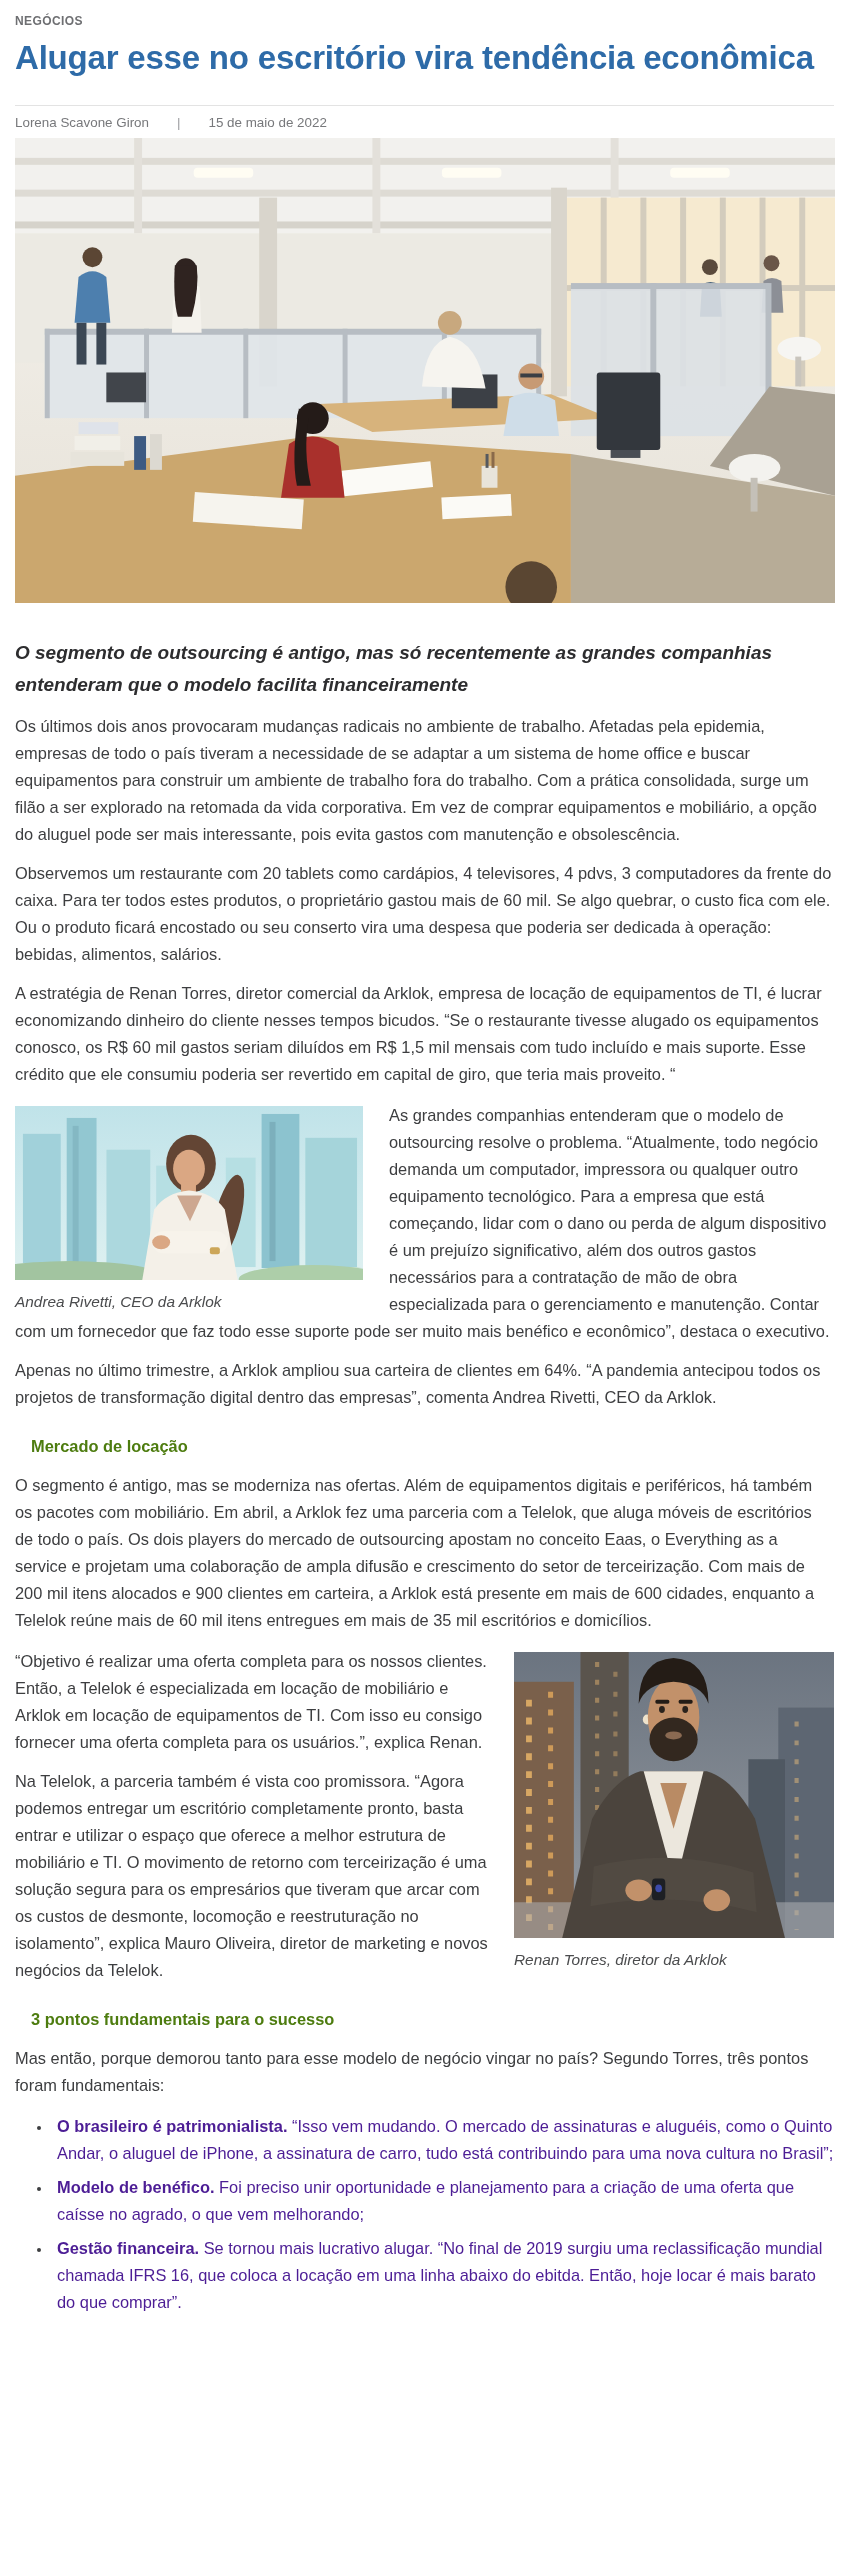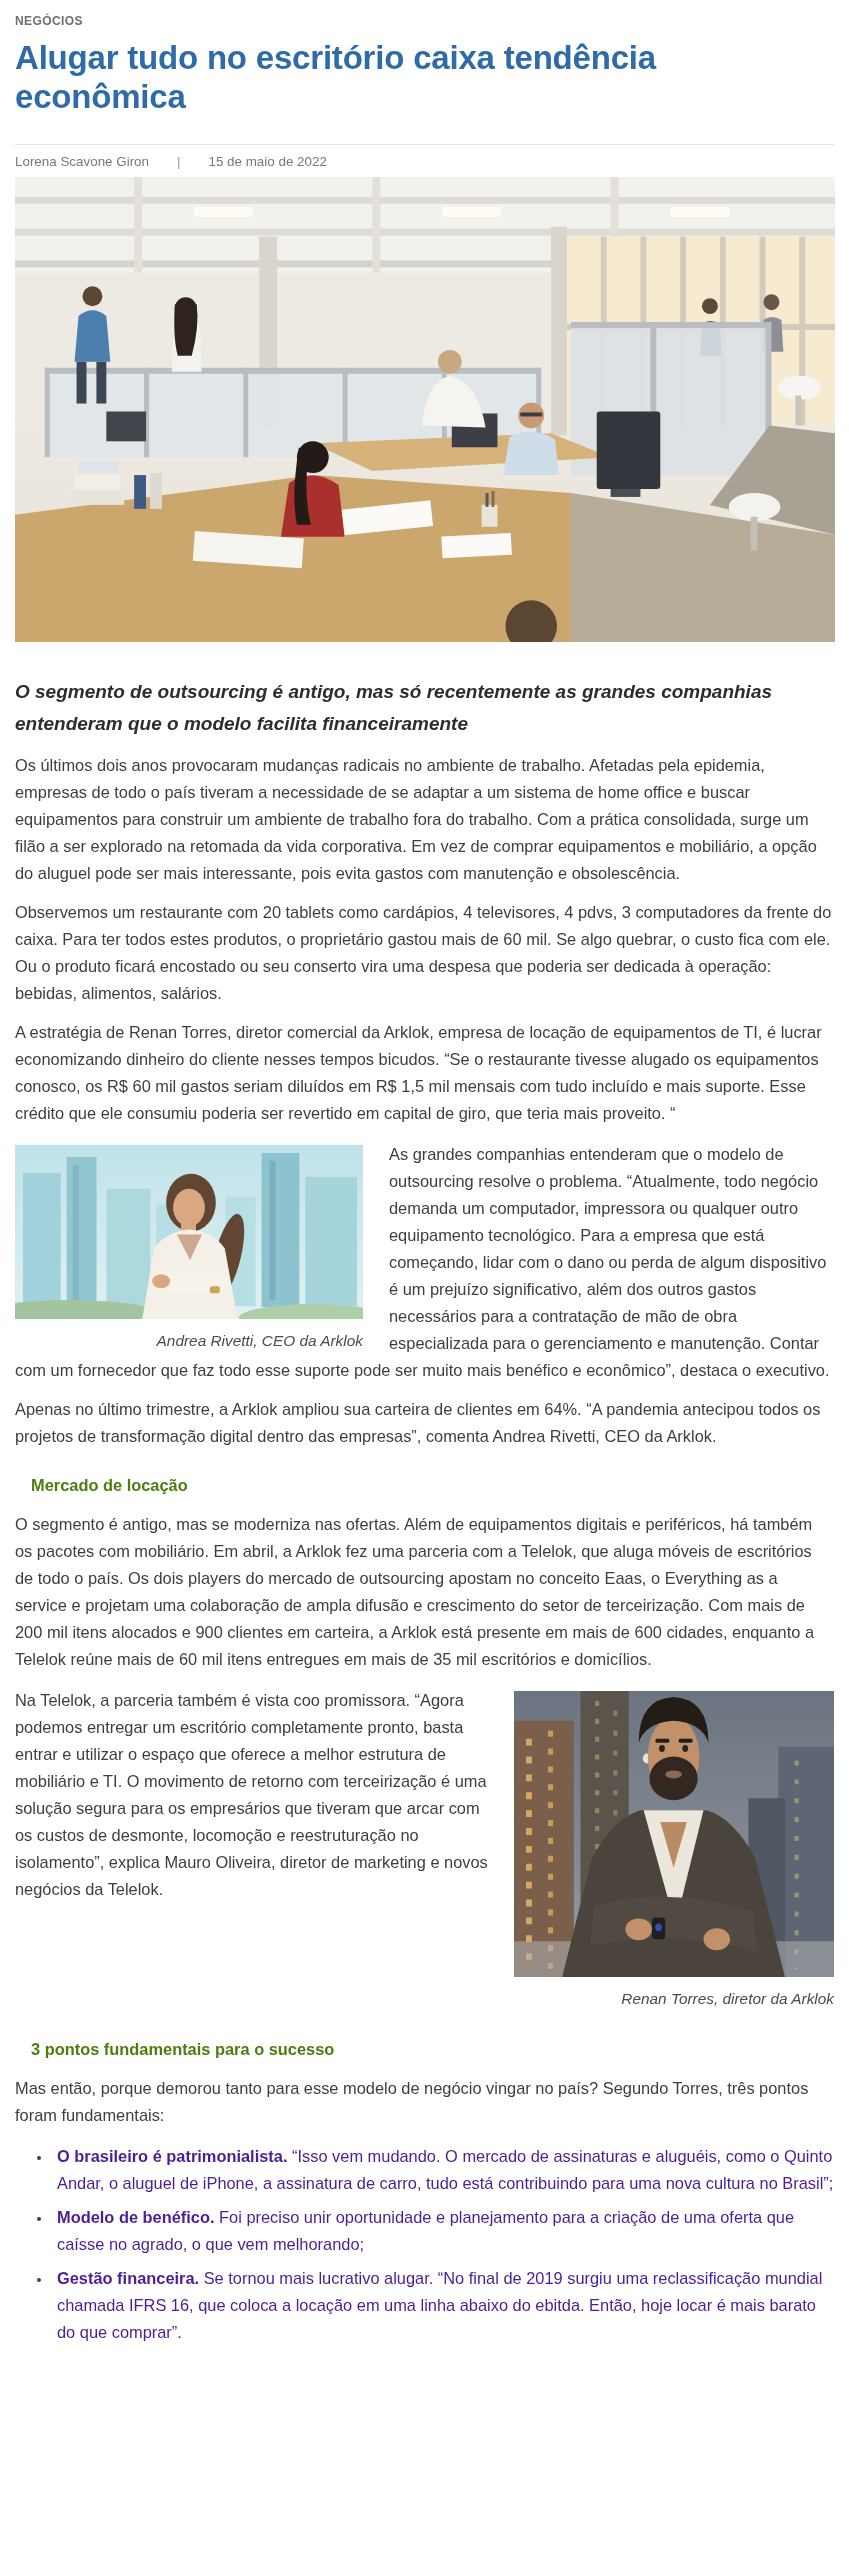--- a/index.html
+++ b/index.html
@@ -32,21 +32,21 @@
   }
   .byline {
     margin-top: 9px;
     font-size: 13.4px;
     color: #77787b;
     display: flex;
     align-items: center;
     gap: 16px;
   }
   .byline .sep { margin: 0 12px; color: #9a9b9e; }
-  figure { margin: 0; padding: 0; text-align: right; }
+  figure { margin: 0; padding: 0; }
   .hero { margin-top: 8px; }
   .hero svg { display: block; width: 820px; height: 465px; }
   .lede {
     margin: 34px 0 0 0;
     font-size: 19px;
     line-height: 32px;
     font-weight: bold;
     font-style: italic;
     color: #2d2d2f;
   }
@@ -91,21 +91,21 @@
   ul.points li::marker { color: #3d3e40; font-size: 13px; }
   .b-lead { font-weight: bold; }
 </style>
 </head>
 <body>
 
 <main>
 
   <div class="category">NEGÓCIOS</div>
 
-  <h1 class="title">Alugar tudo no escritório caixa tendência econômica</h1>
+  <h1 class="title">Alugar esse no escritório vira tendência econômica</h1>
 
   <hr class="header-divider">
 
   <div class="byline">
     <span>Lorena Scavone Giron</span>
     <span class="sep">|</span>
     <span>15 de maio de 2022</span>
   </div>
 
   <figure class="hero">
@@ -278,20 +278,21 @@
         <rect x="170" y="48" width="17" height="4" rx="2" fill="#241c16"></rect>
         <rect x="198" y="48" width="17" height="4" rx="2" fill="#241c16"></rect>
         <path d="M96,216 Q192,196 288,222 L292,262 Q192,240 92,256 Z" fill="#514a42"></path>
         <ellipse cx="150" cy="240" rx="16" ry="11" fill="#c2916a"></ellipse>
         <ellipse cx="244" cy="250" rx="16" ry="11" fill="#c2916a"></ellipse>
         <rect x="166" y="228" width="16" height="22" rx="4" fill="#1d1f24"></rect>
         <circle cx="174" cy="238" r="4" fill="#3c4aa8"></circle>
       </svg>
       <figcaption>Renan Torres, diretor da Arklok</figcaption>
     </figure>
+    <p class="body-p">“Objetivo é realizar uma oferta completa para os nossos clientes. Então, a Telelok é especializada em locação de mobiliário e Arklok em locação de equipamentos de TI. Com isso eu consigo fornecer uma oferta completa para os usuários.”, explica Renan.</p>
     <p class="body-p">Na Telelok, a parceria também é vista coo promissora. “Agora podemos entregar um escritório completamente pronto, basta entrar e utilizar o espaço que oferece a melhor estrutura de mobiliário e TI. O movimento de retorno com terceirização é uma solução segura para os empresários que tiveram que arcar com os custos de desmonte, locomoção e reestruturação no isolamento”, explica Mauro Oliveira, diretor de marketing e novos negócios da Telelok.</p>
   </div>
 
   <h2 class="subhead">3 pontos fundamentais para o sucesso</h2>
 
   <p class="body-p">Mas então, porque demorou tanto para esse modelo de negócio vingar no país?  Segundo Torres, três pontos foram fundamentais:</p>
 
   <ul class="points">
     <li>
       <span class="b-lead">O brasileiro é patrimonialista.</span>

